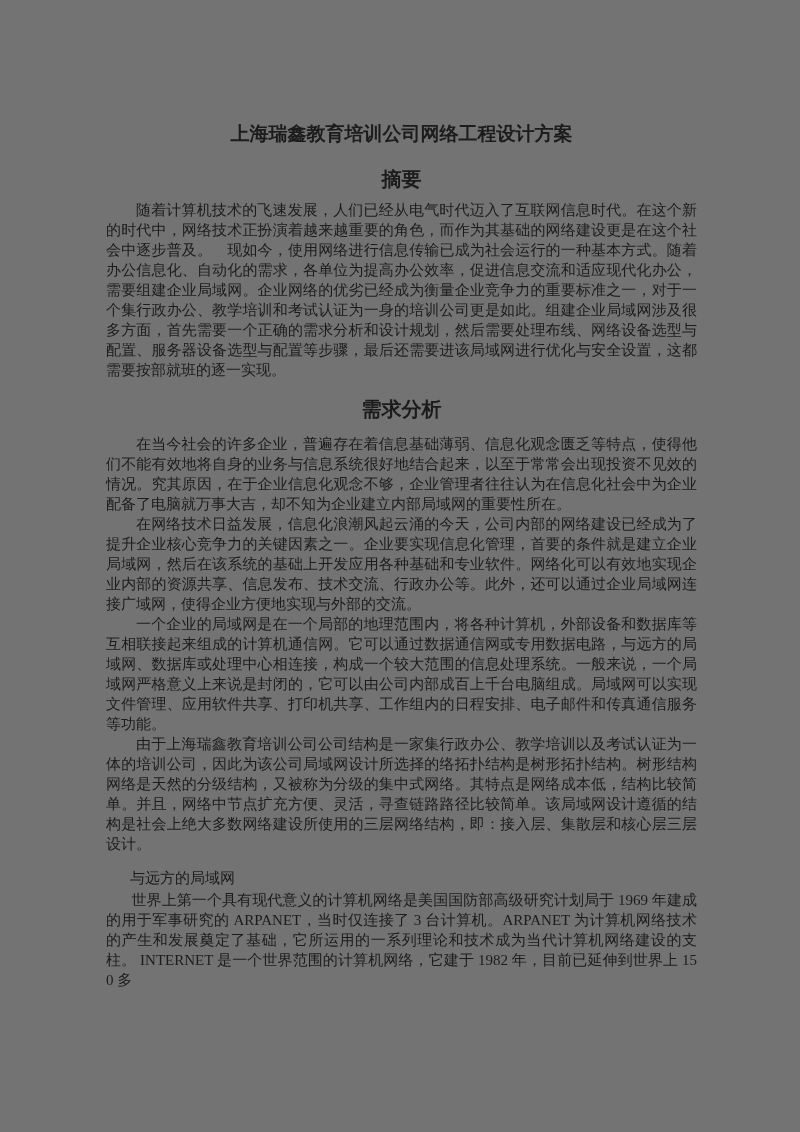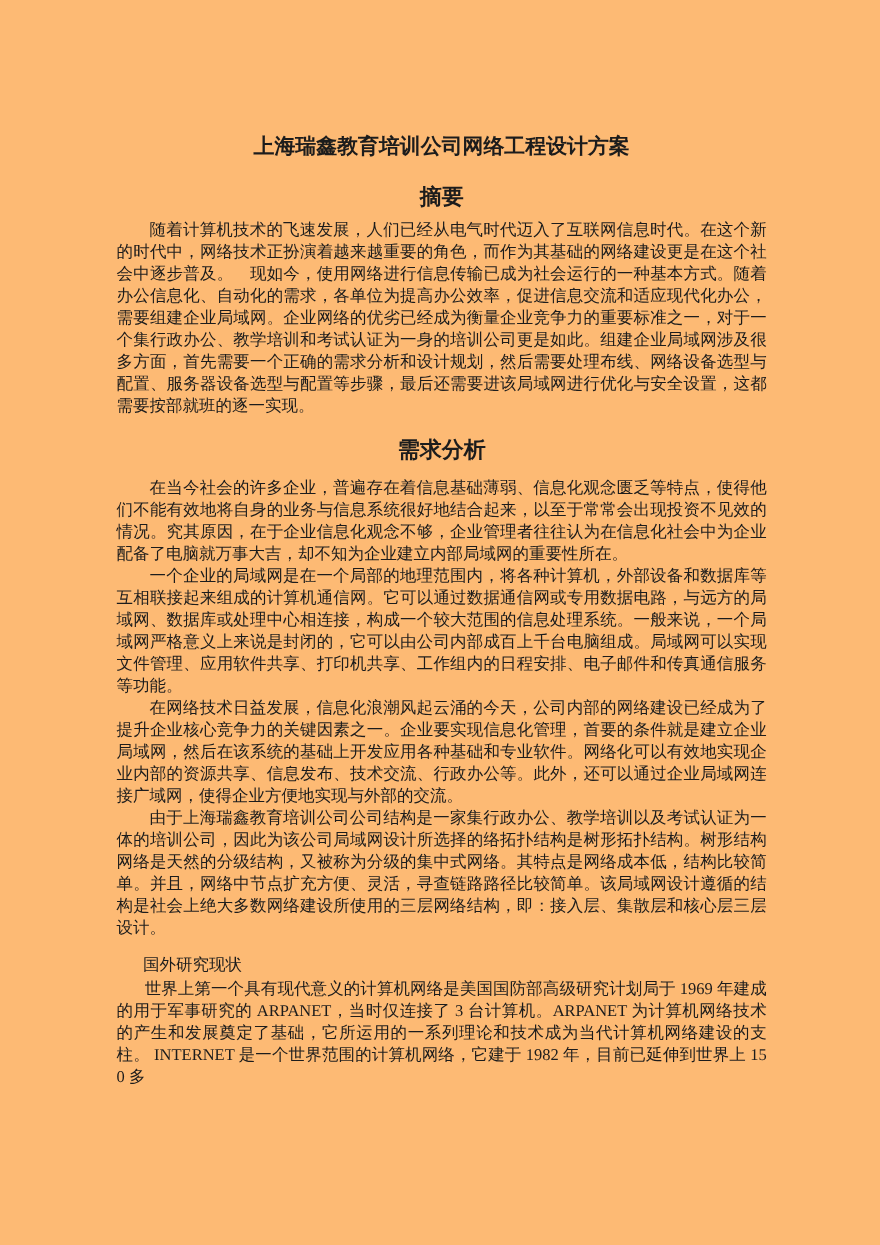--- a/index.html
+++ b/index.html
@@ -4,21 +4,21 @@
 <style>
   html, body {
     margin: 0;
     padding: 0;
     background: #ffffff;
   }
   .page {
     position: relative;
     width: 800px;
     height: 1132px;
-    background: #fdba74;
+    background: #737373;
     box-sizing: border-box;
     padding: 122px 103px 0 106px;
     overflow: hidden;
     font-family: "Liberation Serif", "DejaVu Serif", serif;
     color: #1c1c1c;
   }
   .doc-title {
     font-size: 19px;
     font-weight: bold;
     text-align: center;
@@ -81,23 +81,23 @@
 
   <h2 class="center-heading abstract-heading">摘要</h2>
 
   <p class="body-para abstract-para">随着计算机技术的飞速发展，人们已经从电气时代迈入了互联网信息时代。在这个新的时代中，网络技术正扮演着越来越重要的角色，而作为其基础的网络建设更是在这个社会中逐步普及。　现如今，使用网络进行信息传输已成为社会运行的一种基本方式。随着办公信息化、自动化的需求，各单位为提高办公效率，促进信息交流和适应现代化办公，需要组建企业局域网。企业网络的优劣已经成为衡量企业竞争力的重要标准之一，对于一个集行政办公、教学培训和考试认证为一身的培训公司更是如此。组建企业局域网涉及很多方面，首先需要一个正确的需求分析和设计规划，然后需要处理布线、网络设备选型与配置、服务器设备选型与配置等步骤，最后还需要进该局域网进行优化与安全设置，这都需要按部就班的逐一实现。</p>
 
   <h2 class="center-heading requirements-heading">需求分析</h2>
 
 
   <p class="body-para first-body-para">在当今社会的许多企业，普遍存在着信息基础薄弱、信息化观念匮乏等特点，使得他们不能有效地将自身的业务与信息系统很好地结合起来，以至于常常会出现投资不见效的情况。究其原因，在于企业信息化观念不够，企业管理者往往认为在信息化社会中为企业配备了电脑就万事大吉，却不知为企业建立内部局域网的重要性所在。</p>
 
+  <p class="body-para">在网络技术日益发展，信息化浪潮风起云涌的今天，公司内部的网络建设已经成为了提升企业核心竞争力的关键因素之一。企业要实现信息化管理，首要的条件就是建立企业局域网，然后在该系统的基础上开发应用各种基础和专业软件。网络化可以有效地实现企业内部的资源共享、信息发布、技术交流、行政办公等。此外，还可以通过企业局域网连接广域网，使得企业方便地实现与外部的交流。</p>
+
   <p class="body-para">一个企业的局域网是在一个局部的地理范围内，将各种计算机，外部设备和数据库等互相联接起来组成的计算机通信网。它可以通过数据通信网或专用数据电路，与远方的局域网、数据库或处理中心相连接，构成一个较大范围的信息处理系统。一般来说，一个局域网严格意义上来说是封闭的，它可以由公司内部成百上千台电脑组成。局域网可以实现文件管理、应用软件共享、打印机共享、工作组内的日程安排、电子邮件和传真通信服务等功能。</p>
-
-  <p class="body-para">在网络技术日益发展，信息化浪潮风起云涌的今天，公司内部的网络建设已经成为了提升企业核心竞争力的关键因素之一。企业要实现信息化管理，首要的条件就是建立企业局域网，然后在该系统的基础上开发应用各种基础和专业软件。网络化可以有效地实现企业内部的资源共享、信息发布、技术交流、行政办公等。此外，还可以通过企业局域网连接广域网，使得企业方便地实现与外部的交流。</p>
 
   <p class="body-para">由于上海瑞鑫教育培训公司公司结构是一家集行政办公、教学培训以及考试认证为一体的培训公司，因此为该公司局域网设计所选择的络拓扑结构是树形拓扑结构。树形结构网络是天然的分级结构，又被称为分级的集中式网络。其特点是网络成本低，结构比较简单。并且，网络中节点扩充方便、灵活，寻查链路路径比较简单。该局域网设计遵循的结构是社会上绝大多数网络建设所使用的三层网络结构，即：接入层、集散层和核心层三层设计。</p>
 
-  <p class="sub-heading">国外研究现状</p>
+  <p class="sub-heading">与远方的局域网</p>
 
   <p class="body-para last-para">世界上第一个具有现代意义的计算机网络是美国国防部高级研究计划局于 1969 年建成的用于军事研究的 ARPANET，当时仅连接了 3 台计算机。ARPANET 为计算机网络技术的产生和发展奠定了基础，它所运用的一系列理论和技术成为当代计算机网络建设的支柱。 INTERNET 是一个世界范围的计算机网络，它建于 1982 年，目前已延伸到世界上 150 多</p>
 
 </div>
 
 </body></html>

